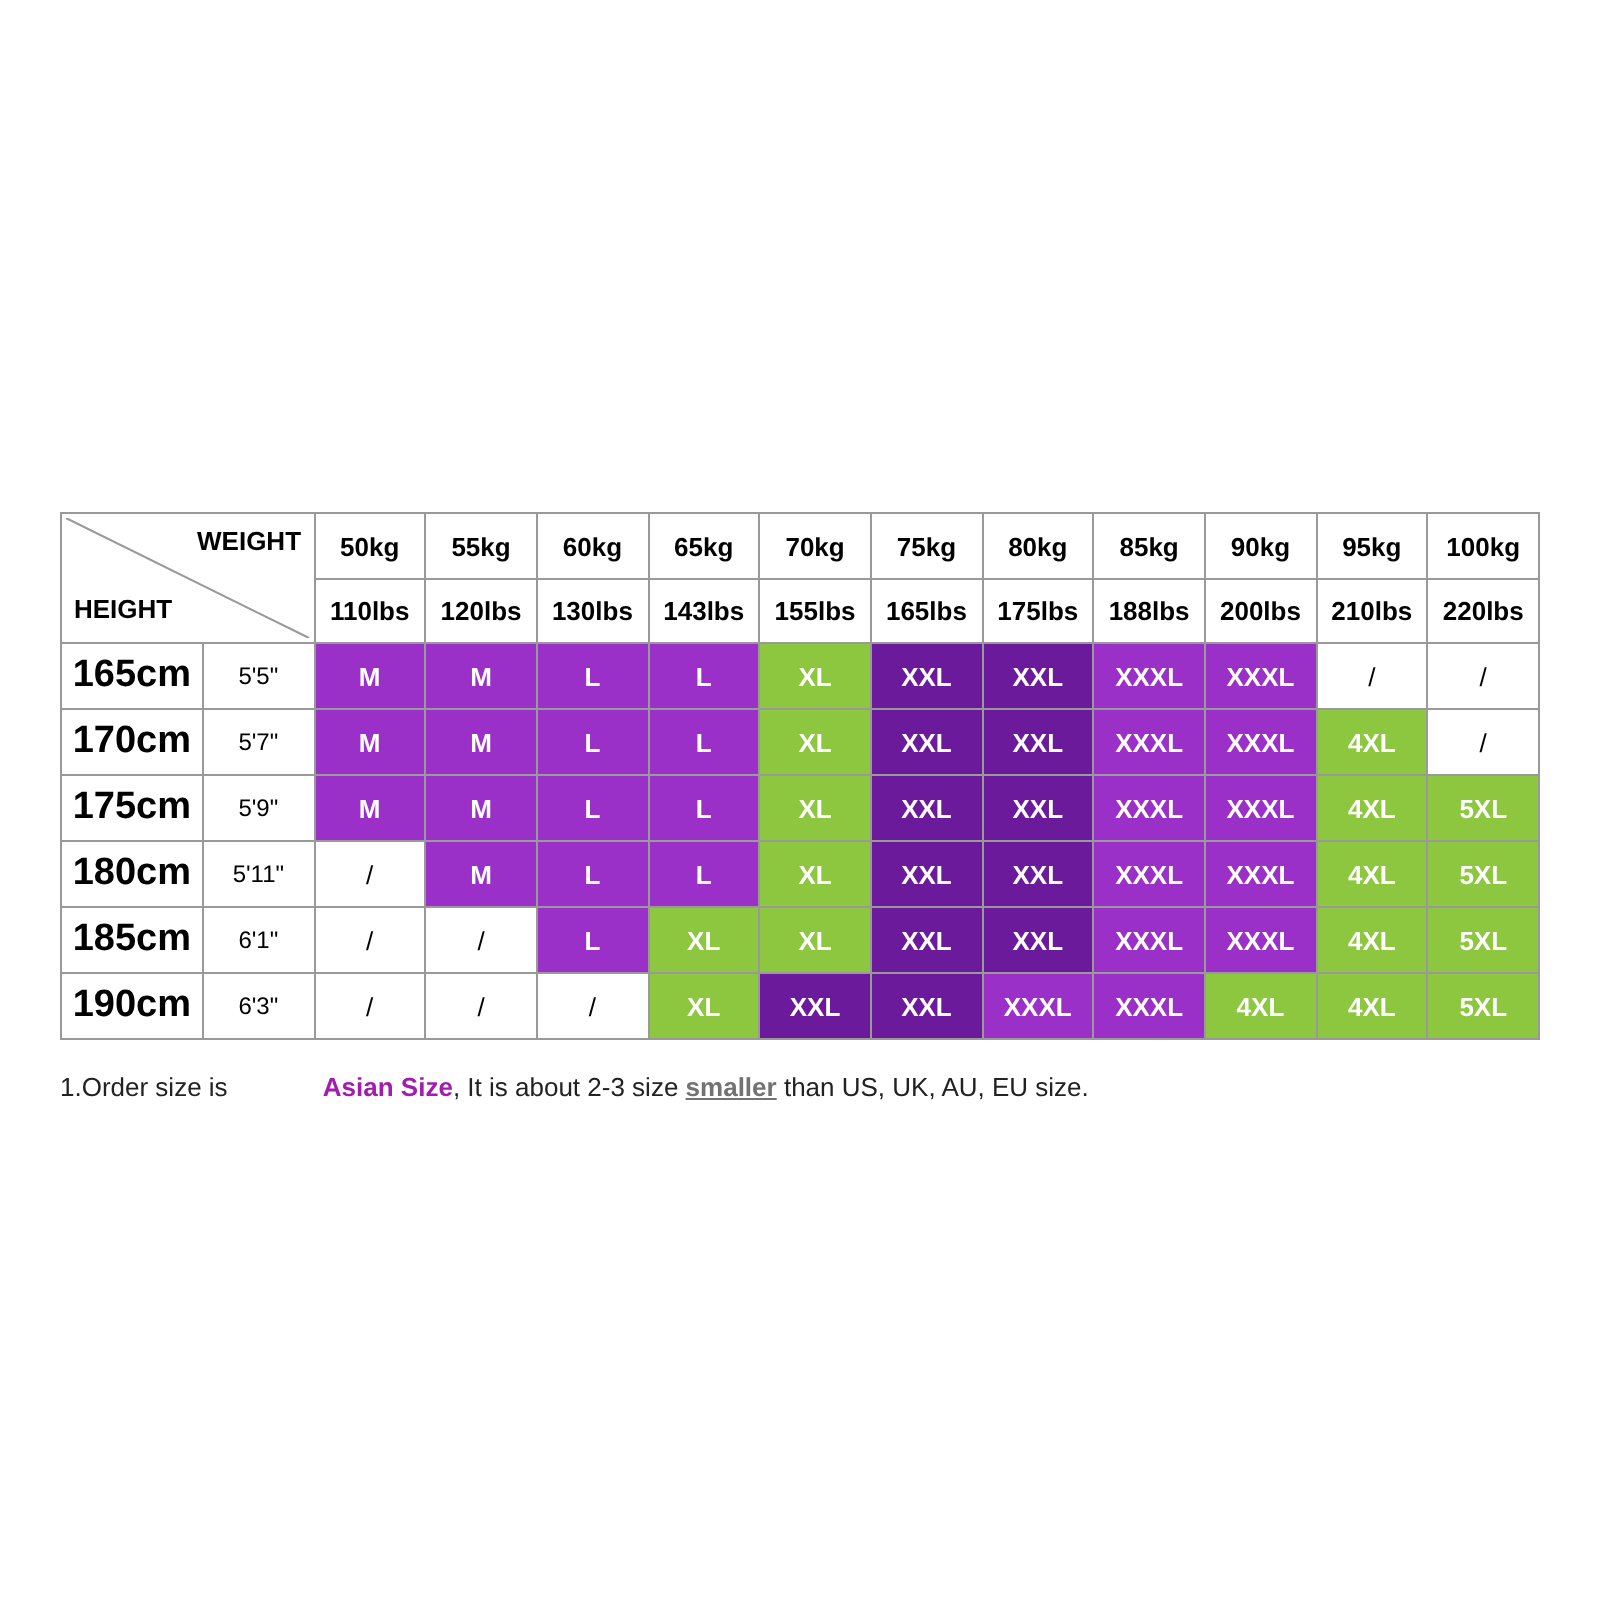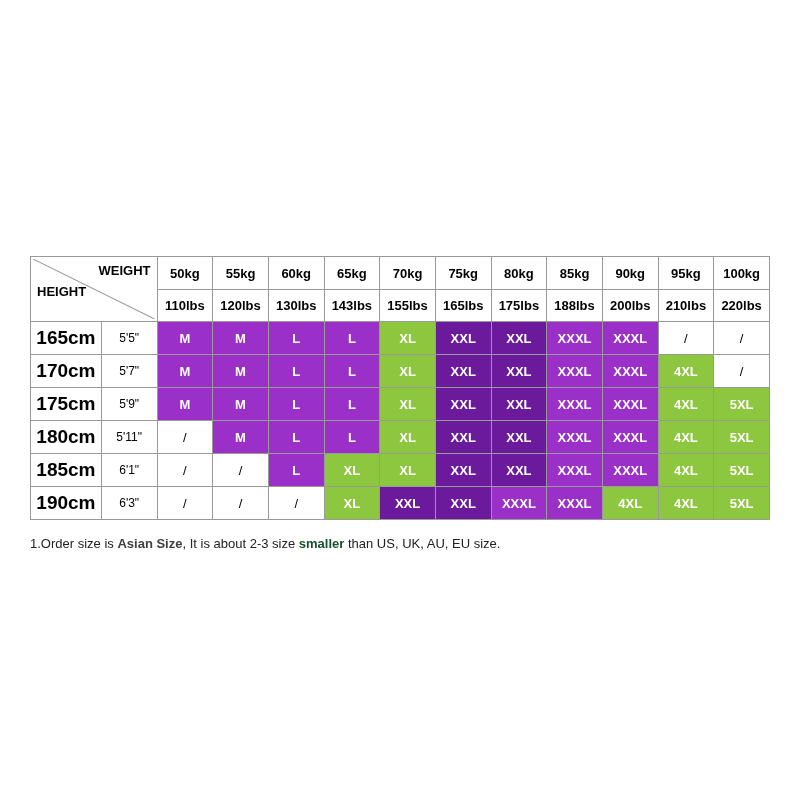--- a/index.html
+++ b/index.html
@@ -56,21 +56,21 @@
     .wh-weight {
       position: absolute;
       top: 4px;
       right: 4px;
       font-weight: bold;
       font-size: 13px;
       text-align: center;
     }
     .wh-height {
       position: absolute;
-      bottom: 20px;
+      bottom: 7px;
       left: 4px;
       font-weight: bold;
       font-size: 13px;
     }
     .row-label-cm {
       font-weight: bold;
       font-size: 19px;
       background: #fff;
     }
     .row-label-ft {
@@ -85,22 +85,22 @@
 
     .notes {
       margin-top: 12px;
       font-size: 13px;
       line-height: 1.8;
       color: #222;
     }
     .notes p {
       margin-bottom: 4px;
     }
-    .red { color: #14532d; font-weight: bold; }
-    .orange { color: #404040; font-weight: bold; }
+    .red { color: #737373; font-weight: bold; text-decoration: underline; }
+    .orange { color: #a21caf; font-weight: bold; margin-left: 44px; }
 
     
     .diag-line {
       display: block;
       width: 100%;
       height: 100%;
     }
   </style>
 </head>
 <body>

